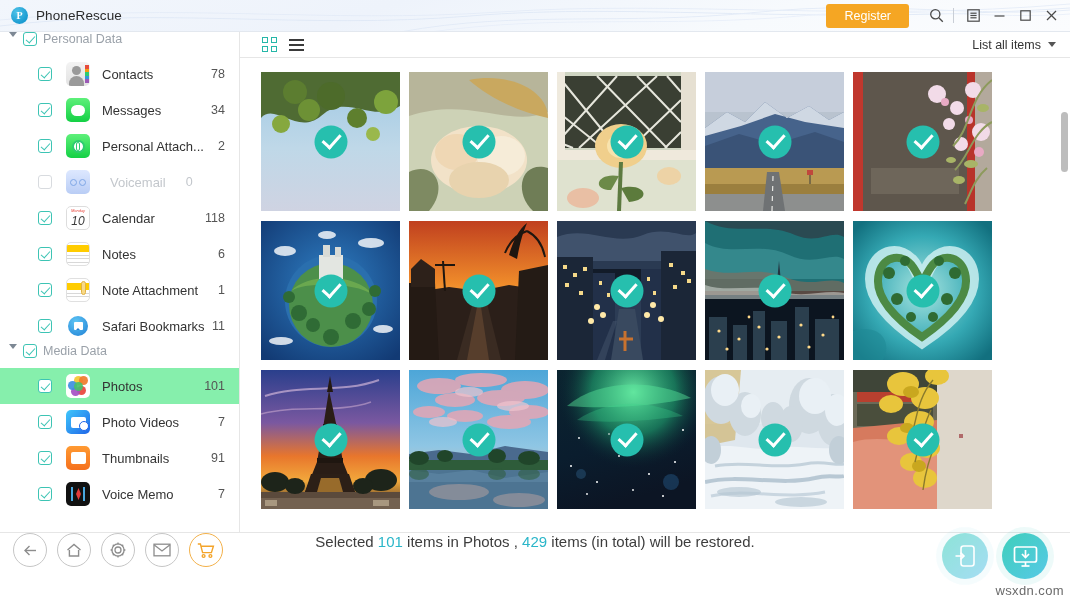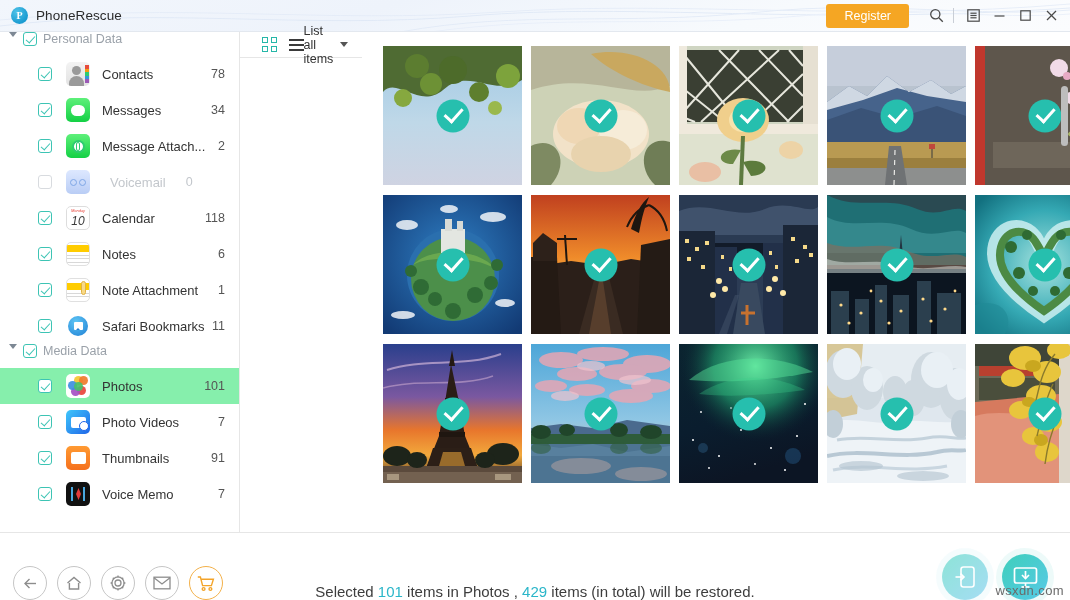--- a/index.html
+++ b/index.html
@@ -151,21 +151,21 @@
   .ic-pv .ph::after{content:"";position:absolute;right:-3px;bottom:-3px;width:8px;height:8px;border-radius:50%;background:#fff;border:1.5px solid #1f66e8;}
   .ic-th{background:linear-gradient(#ff9a32,#f5701d);}
   .ic-th .ph{width:15px;height:12px;background:#fff;border-radius:2px;}
   .ic-vmemo{background:#111;}
   .ic-vmemo .wave{width:16px;height:14px;position:relative;}
   .ic-vmemo .wave i{position:absolute;top:0;bottom:0;width:1.6px;background:#4aa8e0;}
   .ic-vmemo .wave b{position:absolute;left:6px;top:1px;width:5px;height:12px;background:#e23b3b;
      clip-path:polygon(50% 0,100% 50%,50% 100%,0 50%);}
 
   
-  .main { flex: 1 1 auto; display: flex; min-width: 0; position: relative; }
+  .main { flex: 1 1 auto; display: flex; flex-direction: column; min-width: 0; position: relative; }
   .main-toolbar {
     height: 26px; flex: 0 0 26px;
     display: flex; align-items: center;
     border-bottom: 1px solid #e6e6e6;
     padding: 0 14px 0 22px;
     background: #fff;
   }
   .view-toggle { display: flex; align-items: center; gap: 12px; }
   .vt { cursor: pointer; display: flex; }
   .grid-ico { display: grid; grid-template-columns: 6px 6px; grid-template-rows: 6px 6px; gap: 2.5px; }
@@ -200,21 +200,21 @@
   }
   .vscroll {
     position: absolute; right: 2px; top: 54px; width: 7px; height: 60px;
     border-radius: 4px; background: #bdbdbd; cursor: pointer;
   }
 
   
   .footer {
     height: 68px; flex: 0 0 68px;
     border-top: 1px solid #e6e6e6;
-    display: flex; align-items: flex-end;
+    display: flex; align-items: flex-start;
     background: #fff; position: relative;
   }
   .foot-left { display: flex; align-items: center; gap: 10px; padding-left: 13px; }
   .circ {
     width: 34px; height: 34px; border-radius: 50%;
     border: 1.4px solid #c6c6c6; color: #8d8d8d;
     display: flex; align-items: center; justify-content: center; cursor: pointer;
   }
   .circ.cart { border-color: #f3b14a; color: #f3a42a; }
   .foot-text {
@@ -324,21 +324,21 @@
           </span>
         <span class="name">Messages</span>
         <span class="count">34</span>
       </div>
 
       <div class="row">
         <span class="cb checked"></span>
         <span class="ico ic-msgatt">
             <i class="clip"></i>
           </span>
-        <span class="name">Message Attach...</span>
+        <span class="name">Personal Attach...</span>
         <span class="count">2</span>
       </div>
 
       <div class="row disabled">
         <span class="cb off"></span>
         <span class="ico ic-vm">
             <i class="t">
               <i></i>
               <i></i>
             </i>

